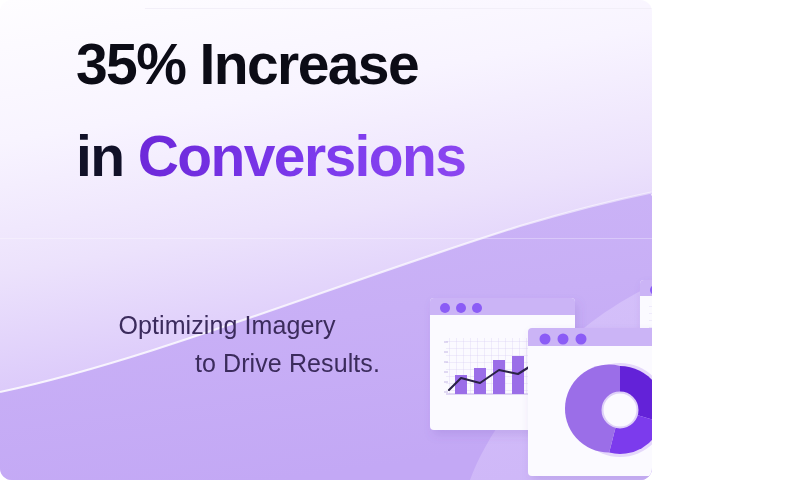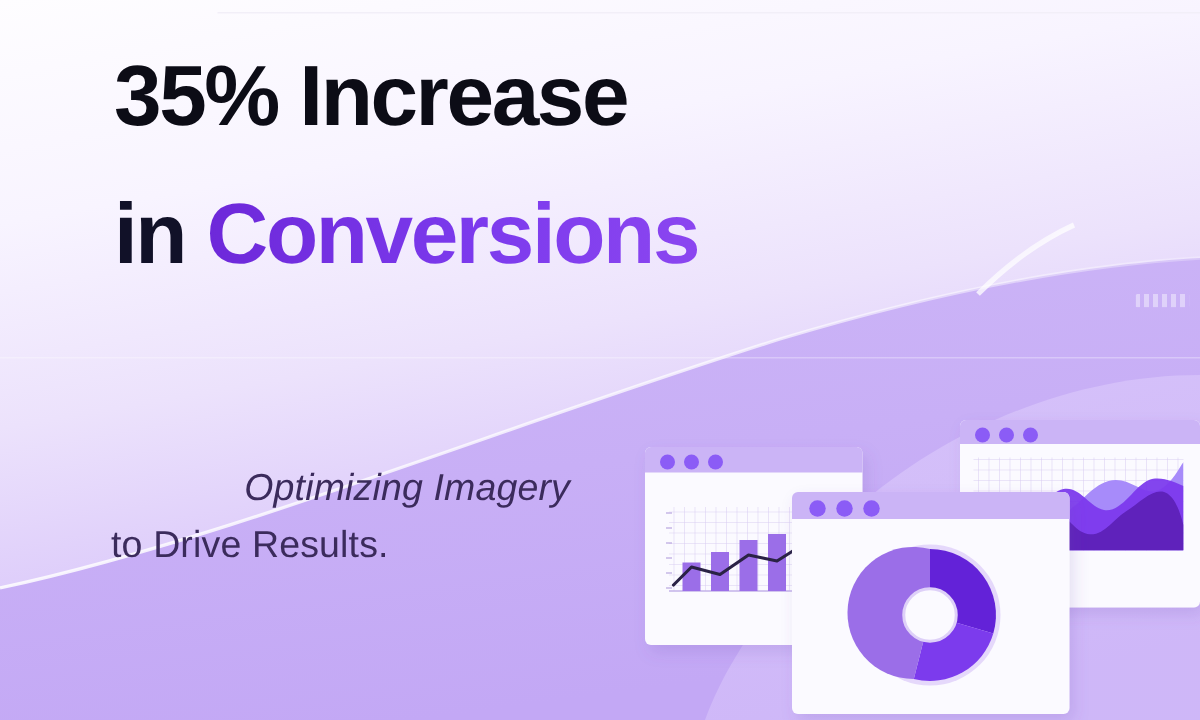--- a/index.html
+++ b/index.html
@@ -8,24 +8,25 @@
     padding: 0;
     background: #ffffff;
   }
   body {
     font-family: "Liberation Sans", sans-serif;
     -webkit-font-smoothing: antialiased;
   }
 
   #banner {
     position: relative;
-    width: 800px;
+    width: 652px;
     height: 480px;
     overflow: hidden;
     background: #fdfcff;
+    border-radius: 12px;
   }
 
   
   .bg-base {
     position: absolute;
     inset: 0;
     background: linear-gradient(170deg, #fefdff 0%, #f8f4ff 24%, #ece2fc 46%, #d9c6fa 70%, #c9b0f6 100%);
   }
 
   .bg-svg {
@@ -98,22 +99,22 @@
     left: 74px;
     top: 306px;
     width: 306px;
     font-size: 25px;
     font-weight: 300;
     line-height: 1.52;
     color: #3b2b5c;
     letter-spacing: .1px;
   }
   .subtitle .sub-line { display: block; white-space: nowrap; }
-  .subtitle .sub-line-1 { text-align: right; font-style: italic; }
-  .subtitle .sub-line-2 { }
+  .subtitle .sub-line-1 { text-align: center; }
+  .subtitle .sub-line-2 { text-align: right; }
 
   
   .illustration {
     position: absolute;
     left: 400px;
     top: 250px;
     width: 400px;
     height: 230px;
   }
   .illustration svg { display: block; }

